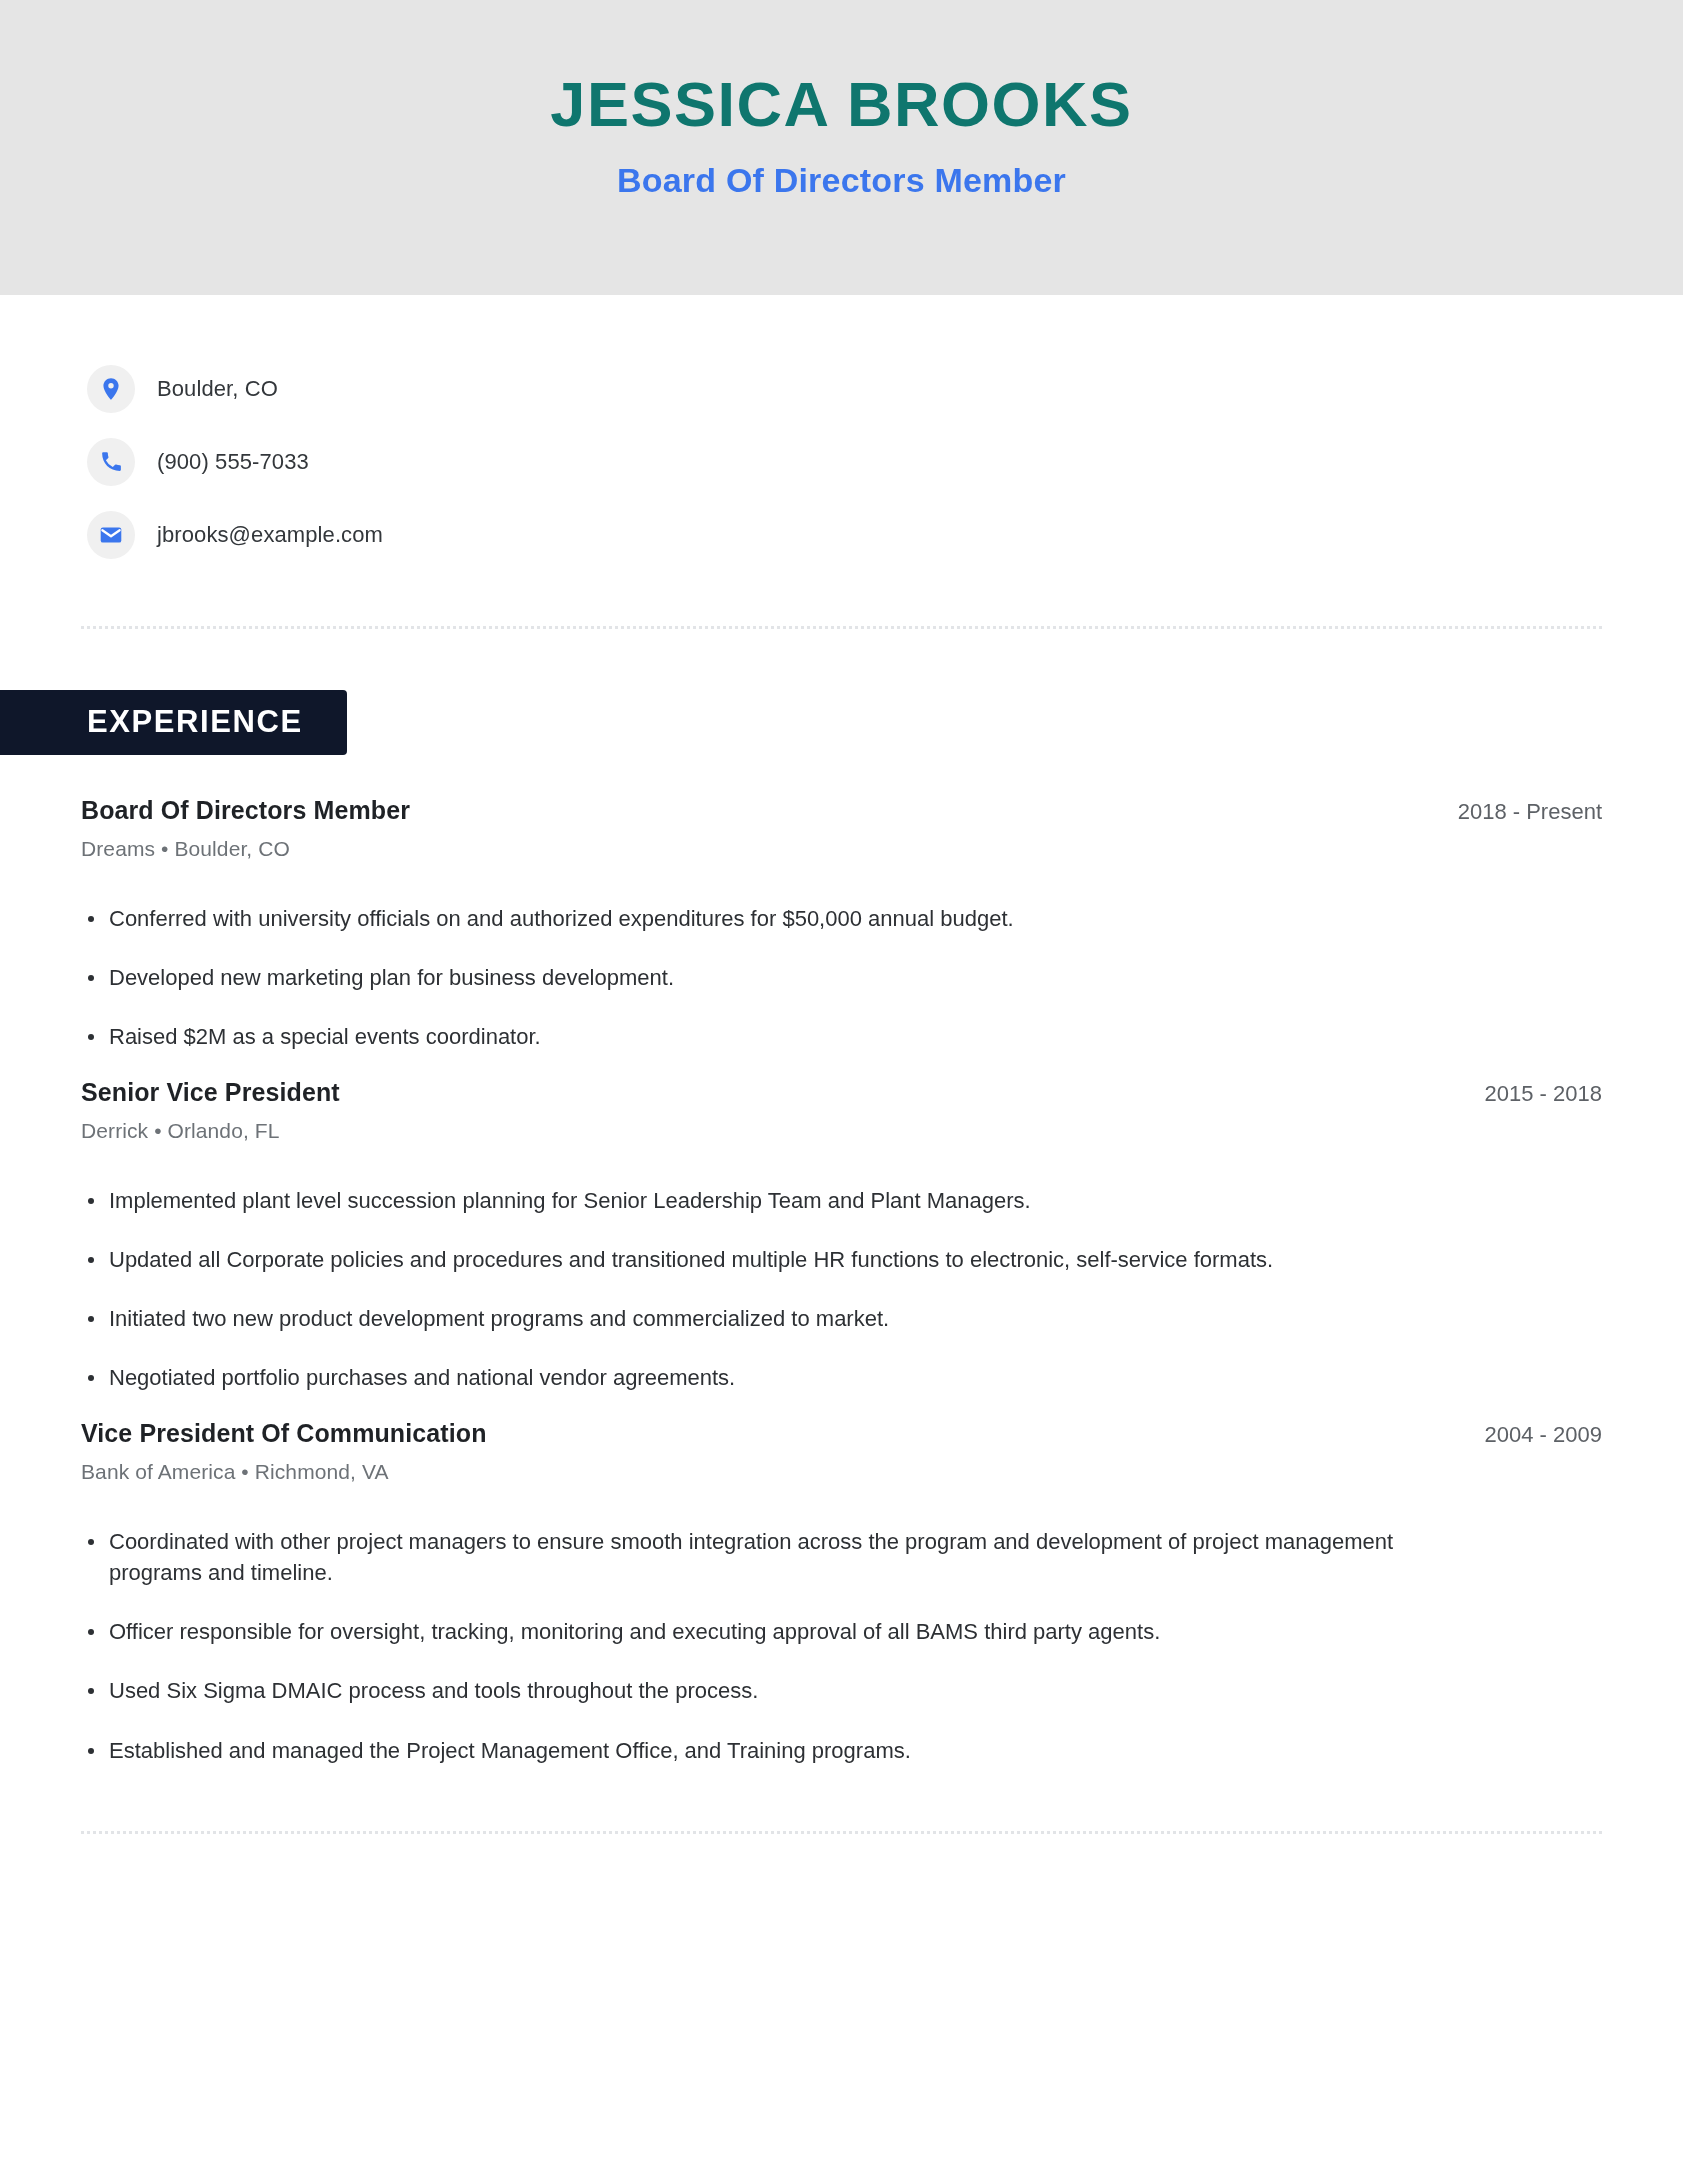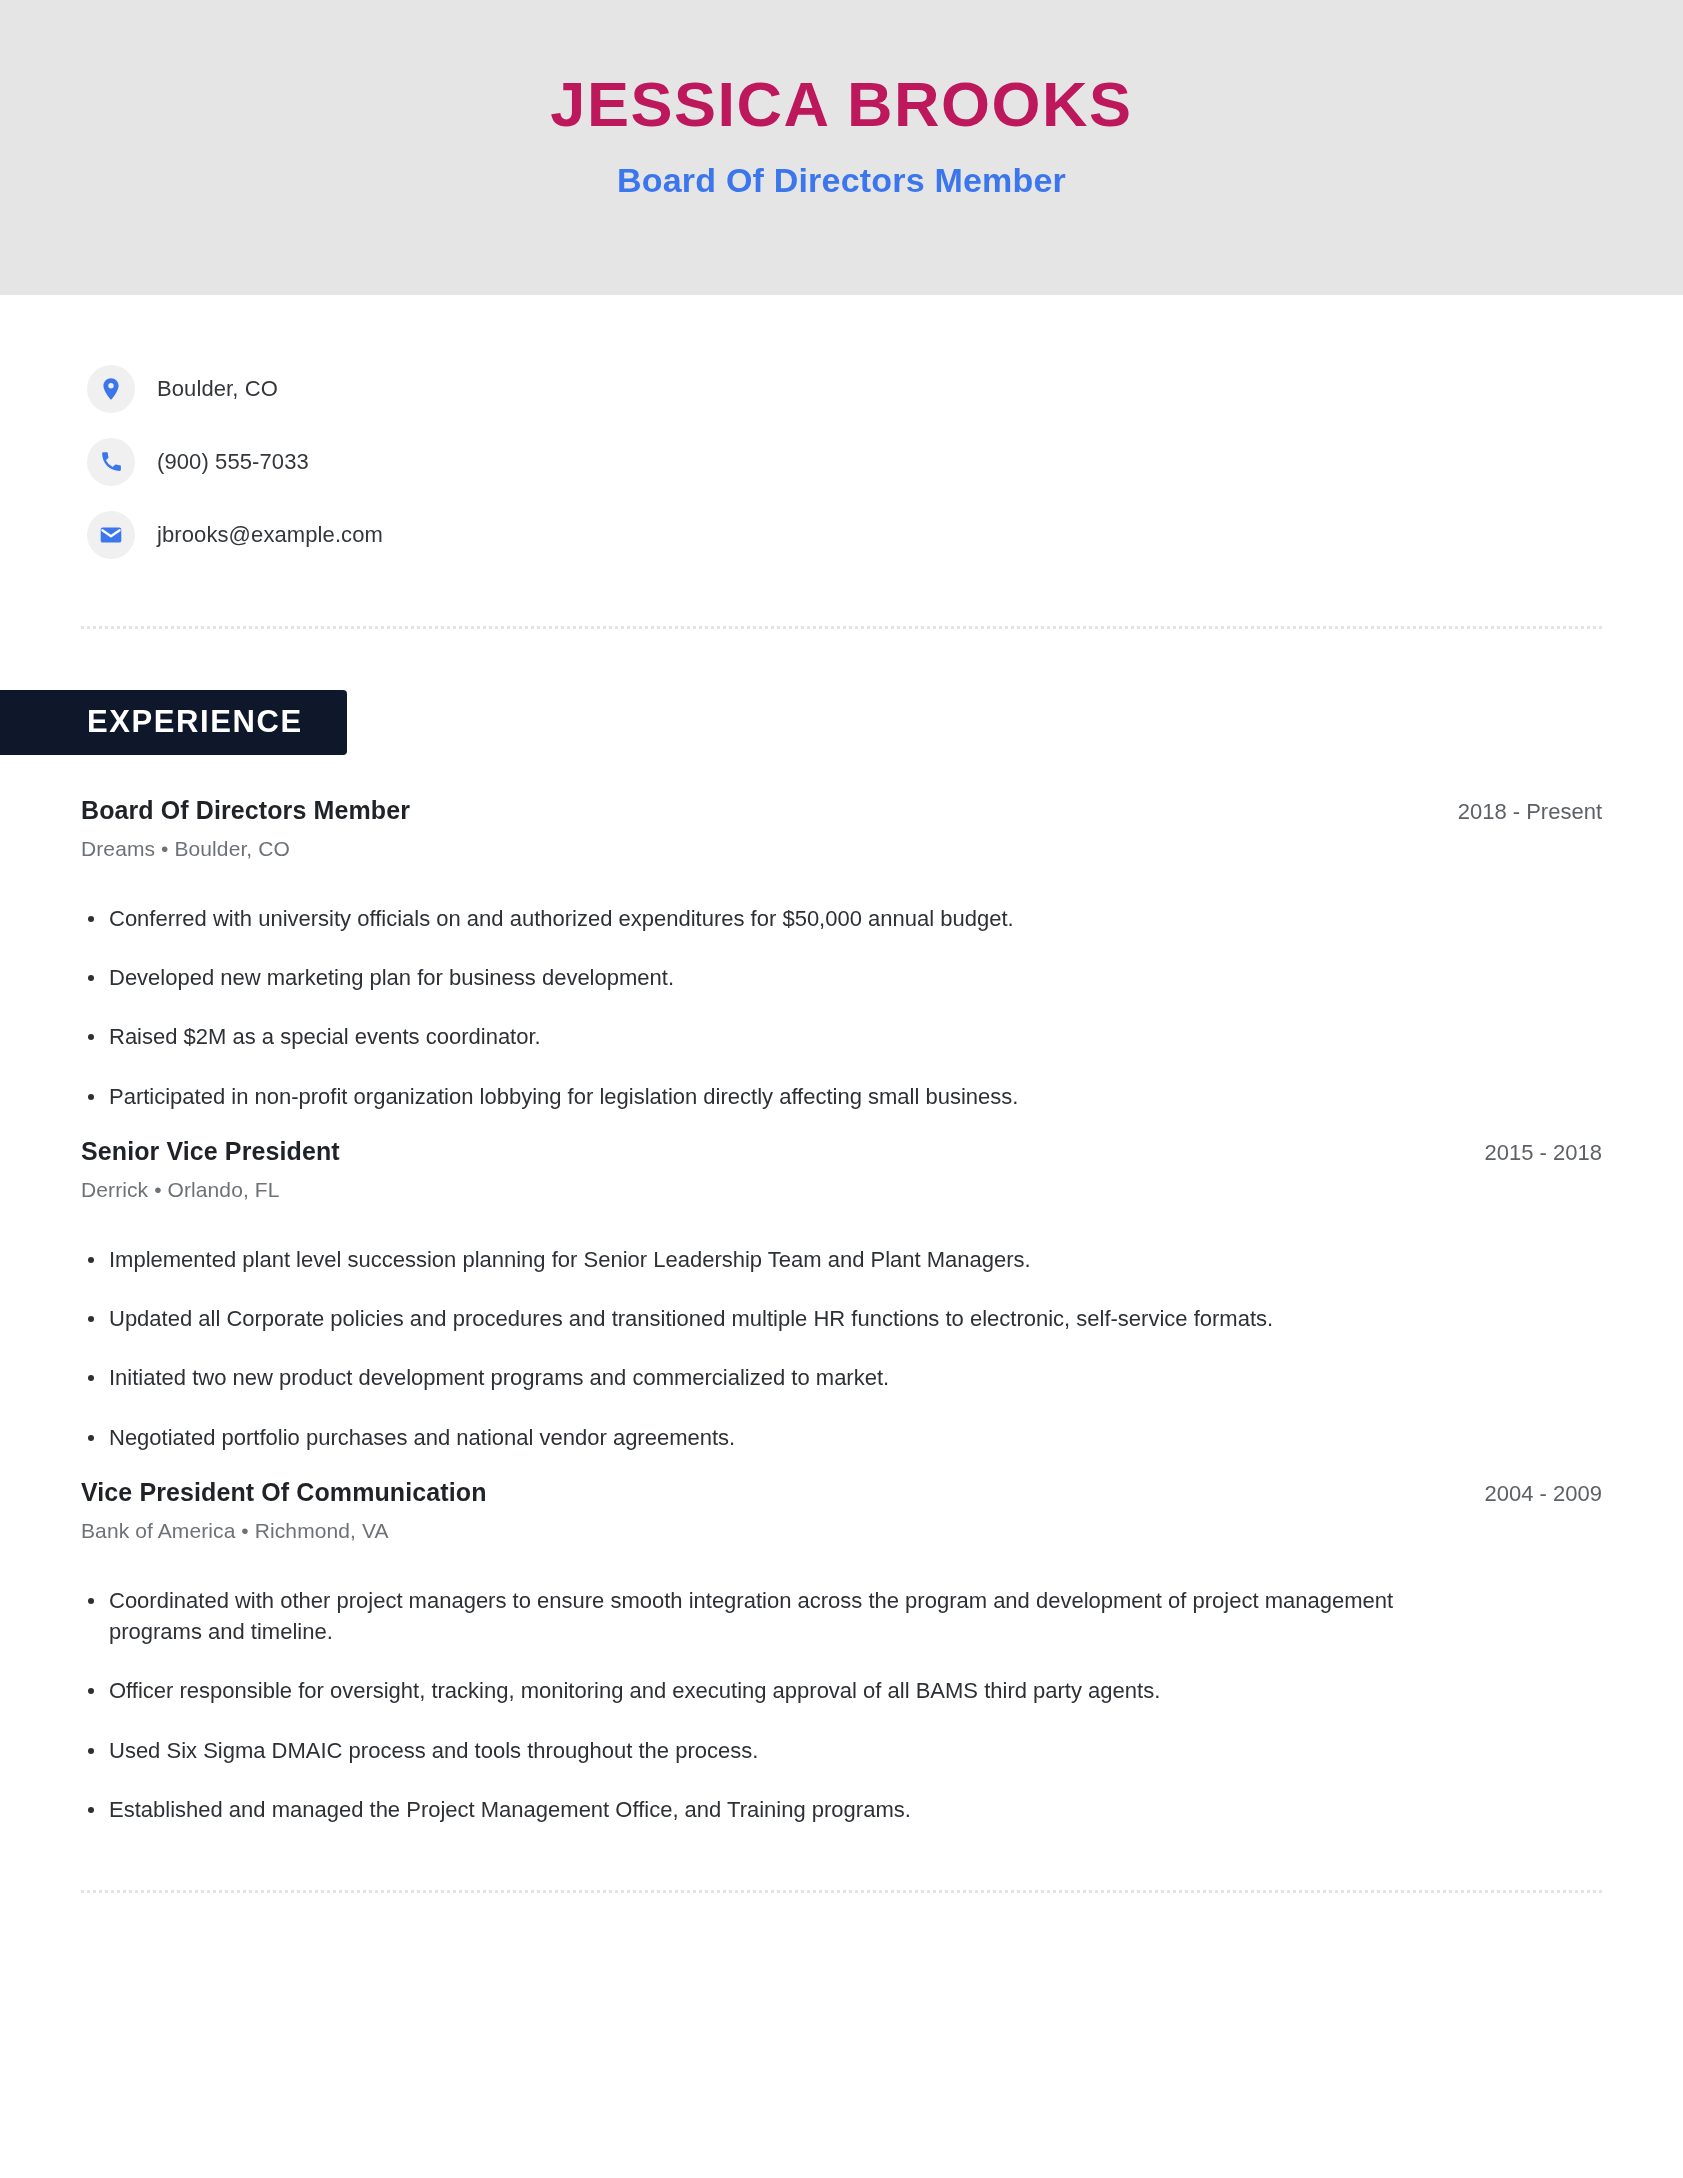--- a/index.html
+++ b/index.html
@@ -32,21 +32,21 @@
     display: flex;
     flex-direction: column;
     align-items: center;
     justify-content: flex-start;
     padding-top: 71px;
   }
   .full-name {
     font-size: 63px;
     font-weight: 700;
     letter-spacing: 1.5px;
-    color: #be185d;
+    color: #0f766e;
     line-height: 1.05;
     margin: 0;
     text-transform: uppercase;
   }
   .job-subtitle {
     font-size: 34px;
     font-weight: 700;
     color: #3b76ed;
     margin: 0;
     padding-top: 24px;
@@ -219,21 +219,20 @@
     <div class="job-entry">
       <div class="job-head">
         <span class="job-title">Board Of Directors Member</span>
         <span class="job-dates">2018 - Present</span>
       </div>
       <div class="job-meta">Dreams  •  Boulder, CO</div>
       <ul class="job-bullets">
         <li>Conferred with university officials on and authorized expenditures for $50,000 annual budget.</li>
         <li>Developed new marketing plan for business development.</li>
         <li>Raised $2M as a special events coordinator.</li>
-        <li>Participated in non-profit organization lobbying for legislation directly affecting small business.</li>
       </ul>
     </div>
 
     <div class="job-entry">
       <div class="job-head">
         <span class="job-title">Senior Vice President</span>
         <span class="job-dates">2015 - 2018</span>
       </div>
       <div class="job-meta">Derrick  •  Orlando, FL</div>
       <ul class="job-bullets">

